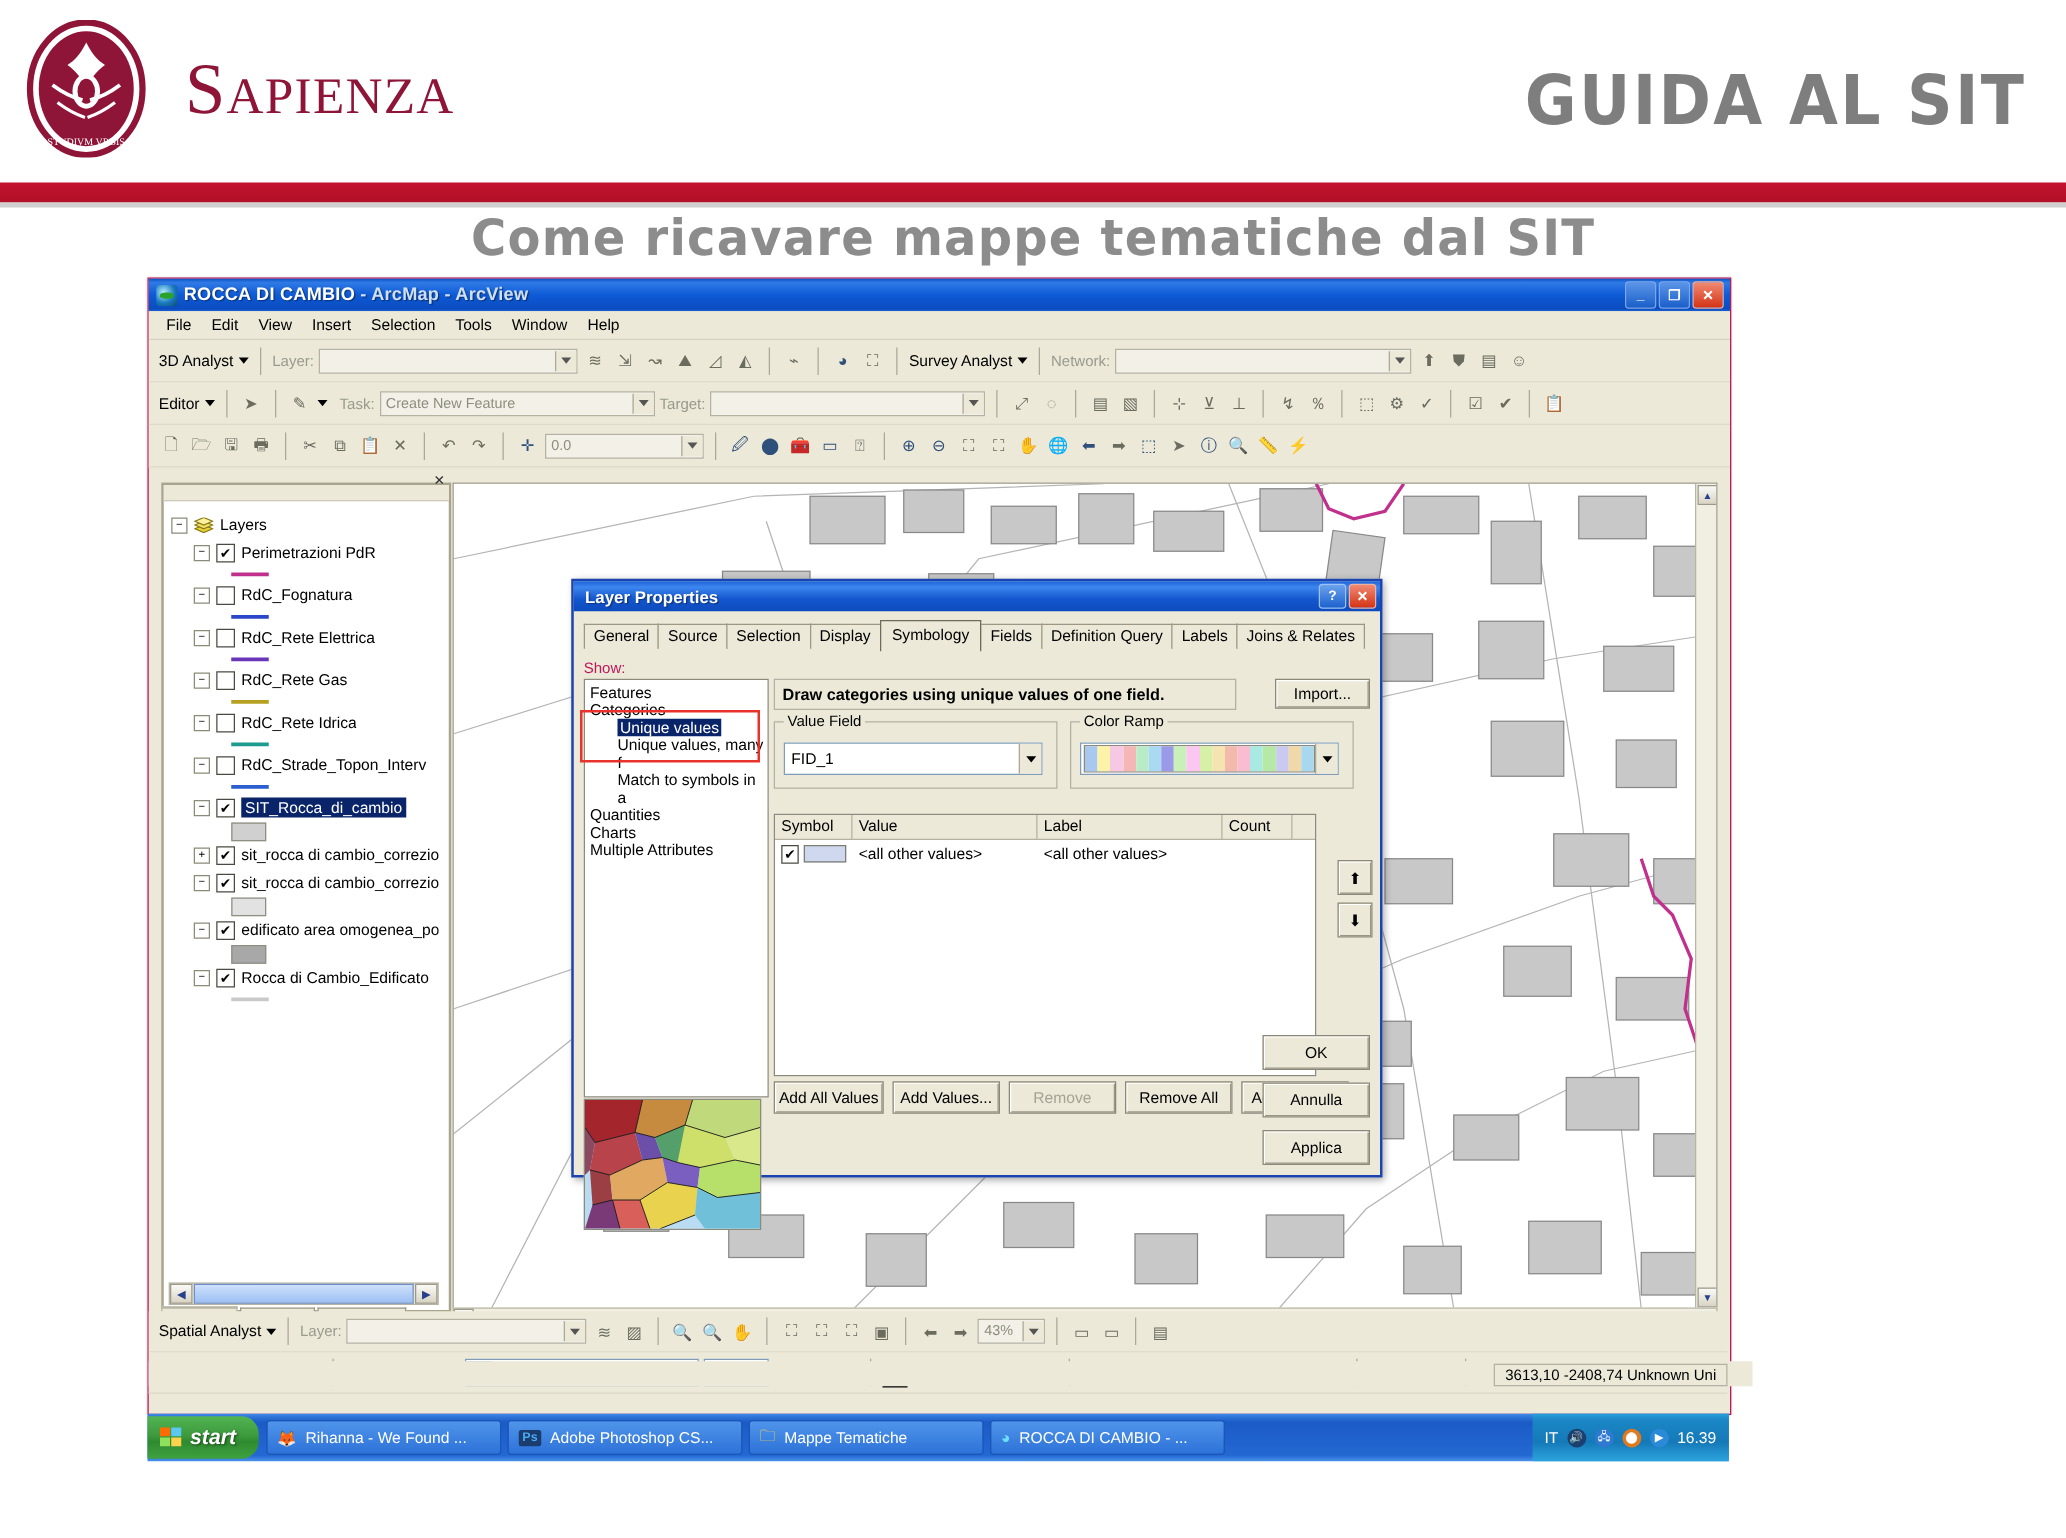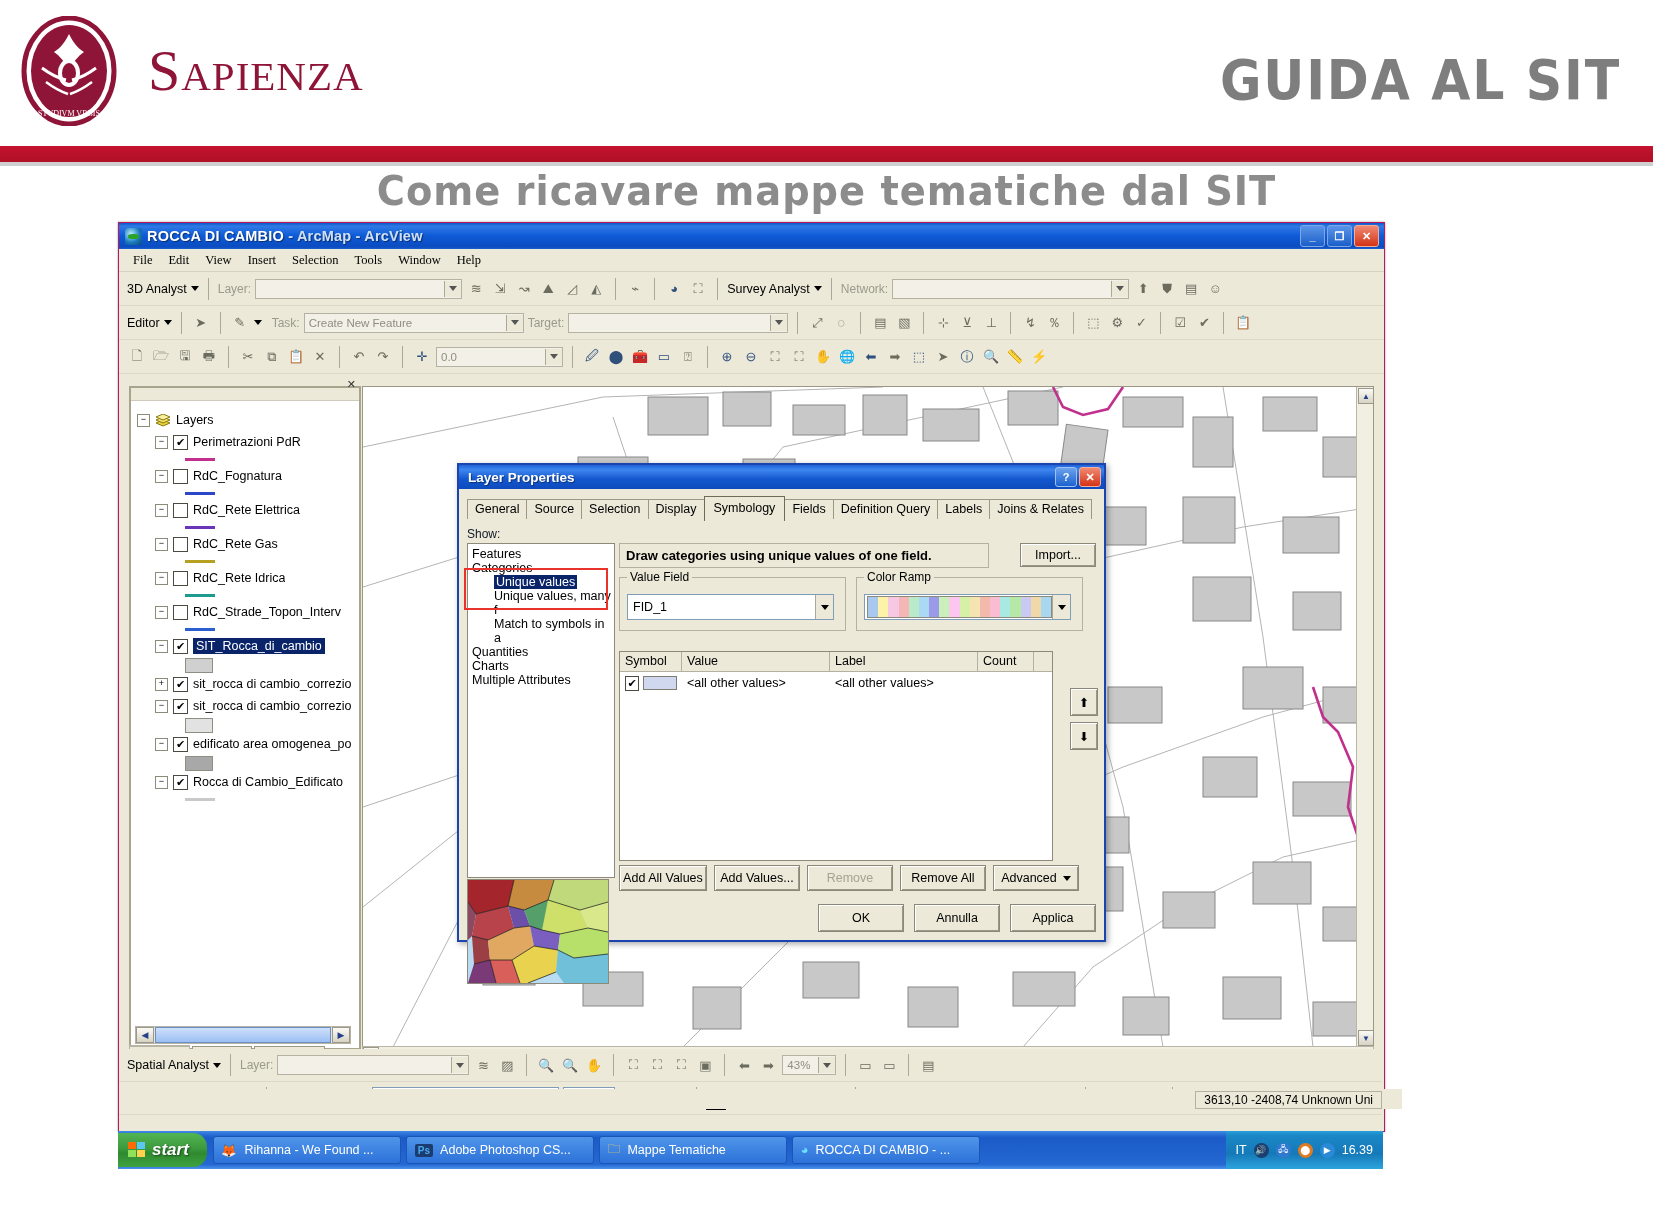--- a/index.html
+++ b/index.html
@@ -21,21 +21,21 @@
   .app{position:absolute;left:118px;top:222px;width:1265px;height:908px;border:1px solid #be185d;background:#ece9d8;box-shadow:0 0 2px rgba(0,0,0,.4);}
   .titlebar{height:26px;background:linear-gradient(to bottom,#0a56c8 0%,#2f7ae5 12%,#0e5ad6 50%,#0b4cc0 92%,#1d62d0 100%);display:flex;align-items:center;padding:0 3px;}
   .tb-icon{width:17px;height:17px;margin:0 5px 0 3px;border-radius:3px;background:radial-gradient(circle at 35% 35%,#b7f0ff,#1a7abf 55%,#0b4870);position:relative;}
   .tb-icon:after{content:"";position:absolute;left:3px;top:6px;width:11px;height:5px;background:#2ba32b;border-radius:40%;}
   .tb-title{color:#fff;font-size:14.5px;font-weight:bold;letter-spacing:.2px;text-shadow:1px 1px 1px rgba(0,0,0,.45);}
   .tb-title .dim{color:#cfe0f5;font-weight:bold;}
   .tb-btns{margin-left:auto;display:flex;gap:2px;padding-right:2px;}
   .tb-btn{width:23px;height:20px;border:1px solid #7ea6e8;border-radius:3px;background:linear-gradient(to bottom,#5b95e8,#1a5fc9);color:#fff;font-size:11px;display:flex;align-items:center;justify-content:center;font-weight:bold;}
   .tb-btn.close{background:linear-gradient(to bottom,#f08a72,#d43316);border-color:#f1ad9b;}
 
-  .menubar{height:22px;background:#ece9d8;display:flex;align-items:center;padding-left:14px;gap:16px;border-bottom:1px solid #d6d2c2;font-family:Liberation Serif, serif;}
+  .menubar{height:22px;background:#ece9d8;display:flex;align-items:center;padding-left:14px;gap:16px;border-bottom:1px solid #d6d2c2;}
   .menubar span{font-size:12.5px;color:#000;}
 
   .toolrow{height:33px;background:#ece9d8;display:flex;align-items:center;padding-left:8px;border-bottom:1px solid #ddd9c9;gap:4px;}
   .tb-sep{width:1px;height:22px;background:#aca899;margin:0 5px;}
   .drop-label{font-size:12.5px;color:#000;display:flex;align-items:center;gap:4px;}
   .caret{width:0;height:0;border-left:4px solid transparent;border-right:4px solid transparent;border-top:5px solid #000;display:inline-block;}
   .gray-label{font-size:12px;color:#9a9a8c;}
   .combo{height:18px;background:#fff;border:1px solid #7f9db9;display:flex;align-items:center;justify-content:flex-end;}
   .combo.disabled{background:#f3f1e7;border:1px solid #b5b2a4;}
   .combo .arrowbox{width:16px;height:16px;background:#ece9d8;border-left:1px solid #aca899;display:flex;align-items:center;justify-content:center;}
@@ -77,21 +77,21 @@
   .dlg-title{height:24px;background:linear-gradient(to bottom,#1f63d8 0%,#3d86ef 20%,#1356cd 60%,#0d4bbd 100%);display:flex;align-items:center;padding:0 3px;}
   .dlg-title .t{color:#fff;font-size:13.5px;font-weight:bold;padding-left:6px;text-shadow:1px 1px 1px rgba(0,0,0,.4);}
   .dlg-title .btns{margin-left:auto;display:flex;gap:2px;}
   .dlg-btn{width:20px;height:18px;border:1px solid #9dc2f2;border-radius:3px;background:linear-gradient(to bottom,#6ba2ec,#1c62cf);color:#fff;font-size:11px;font-weight:bold;display:flex;align-items:center;justify-content:center;}
   .dlg-btn.close{background:linear-gradient(to bottom,#f08a72,#d43316);border-color:#f2b0a0;}
   .dlg-tabs{display:flex;align-items:flex-end;height:24px;padding-left:8px;margin-top:6px;font-size:12.5px;}
   .dtab{padding:2px 7px 3px;border:1px solid #9c9885;border-bottom:none;background:#ece9d8;margin-right:-1px;color:#000;}
   .dtab.active{padding:4px 9px 6px;background:#ece9d8;border-color:#6f6b5c;position:relative;top:2px;z-index:2;}
   .dlg-body{position:absolute;left:8px;top:62px;right:8px;bottom:8px;}
 
-  .show-lbl{font-size:12px;color:#0f172a;}
+  .show-lbl{font-size:12px;color:#be185d;}
   .show-box{position:absolute;left:0;top:16px;width:140px;height:330px;background:#fff;border:1px solid #8d8a7c;font-size:12.5px;padding:3px 2px 0 4px;}
   .show-cat{font-weight:normal;}
   .show-sub{padding-left:22px;position:relative;}
   .show-sub.sel span{background:#0a246a;color:#fff;padding:0 2px;}
   .redbox{position:absolute;left:-4px;top:24px;width:140px;height:38px;border:2px solid #e8322b;}
   .thumb{position:absolute;left:0;top:352px;width:140px;height:103px;border:1px solid #8d8a7c;overflow:hidden;background:#bdd7ee;}
 
   .right-panel{position:absolute;left:152px;top:16px;right:0;bottom:0;}
   .draw-hdr{font-size:13px;font-weight:bold;color:#000;border:1px solid #b5b1a2;background:#ece9d8;padding:4px 6px;width:370px;box-sizing:border-box;}
   .import-btn{position:absolute;right:0;top:0;width:74px;height:22px;}
@@ -107,21 +107,21 @@
 
   .grid{position:absolute;left:0;top:108px;width:432px;height:208px;background:#fff;border:1px solid #8d8a7c;}
   .grid-hdr{display:flex;height:19px;background:#ece9d8;font-size:12.5px;border-bottom:1px solid #b5b1a2;}
   .gh{border-right:1px solid #b5b1a2;padding:2px 5px;box-sizing:border-box;}
   .grid-row{display:flex;height:22px;align-items:center;font-size:12.5px;}
   .gc{padding:0 5px;box-sizing:border-box;display:flex;align-items:center;}
   .sym-swatch{width:34px;height:12px;background:#cfd8ee;border:1px solid #7d7d74;}
   .arrows{position:absolute;right:0;top:145px;width:26px;display:flex;flex-direction:column;gap:6px;}
   .abtn{width:26px;height:26px;}
   .btnrow{position:absolute;left:0;top:322px;width:460px;display:flex;gap:7px;}
-  .footer-btns{position:absolute;right:0;bottom:0;display:flex;gap:10px;}
+  .footer-btns{position:absolute;right:0;bottom:0;display:flex;gap:10px;flex-direction:column;}
   .statusbar{position:absolute;left:0;top:866px;width:1263px;height:20px;background:#ece9d8;display:flex;align-items:flex-end;justify-content:flex-end;font-size:12px;padding-right:20px;}
   .status-field{border:1px solid #b5b1a2;padding:1px 8px;background:#ece9d8;}
 
   
   .taskbar{position:absolute;left:118px;top:1131px;width:1265px;height:38px;background:linear-gradient(to bottom,#3f8ae8 0%,#2a6fd4 9%,#1b5bc8 18%,#2468d2 88%,#4b93ec 100%);display:flex;align-items:center;}
   .start{height:34px;margin:2px 6px 2px 0;padding:0 18px 0 10px;background:linear-gradient(to bottom,#52b453 0%,#3d9a3d 45%,#2f8a2f 60%,#3fa23f 100%);border-radius:0 14px 14px 0;display:flex;align-items:center;gap:7px;color:#fff;font-style:italic;font-weight:bold;font-size:17px;text-shadow:1px 1px 2px rgba(0,0,0,.5);}
   .flag{width:17px;height:16px;background:
      linear-gradient(#ff6b00,#ff6b00) 0 0/8px 7px no-repeat,
      linear-gradient(#5ac8f0,#5ac8f0) 9px 0/8px 7px no-repeat,
      linear-gradient(#8fe05a,#8fe05a) 0 8px/8px 7px no-repeat,

